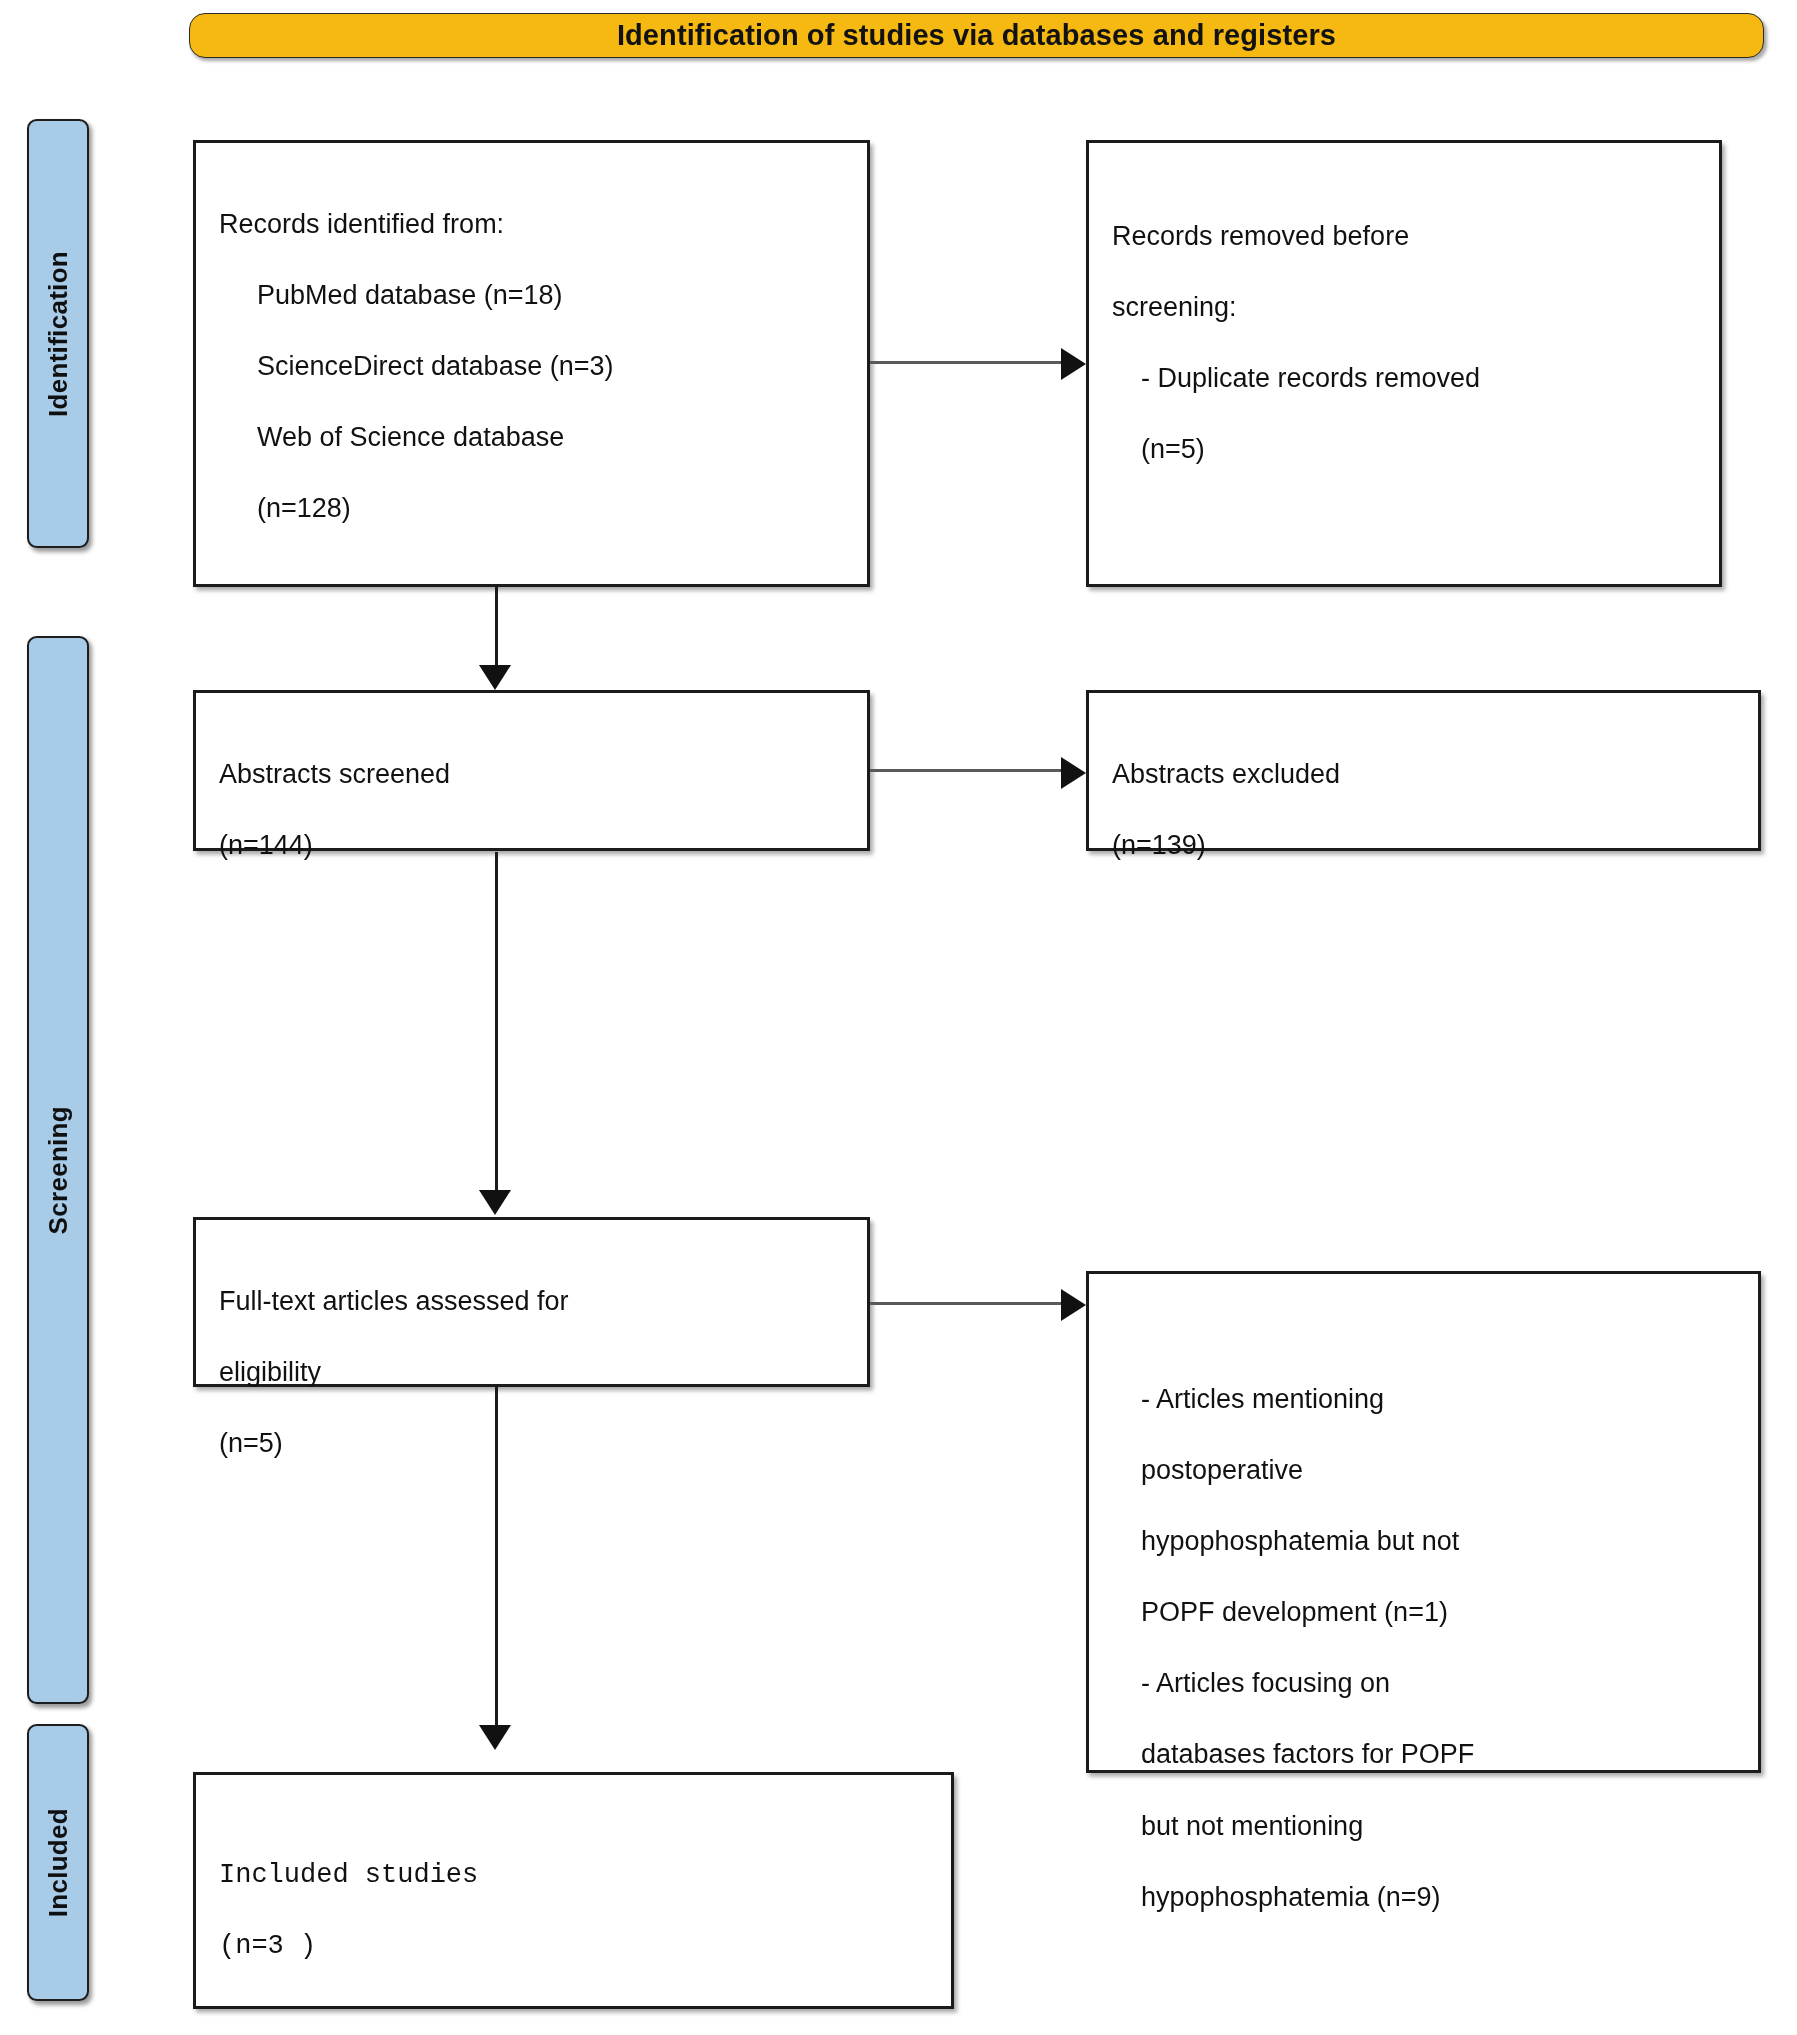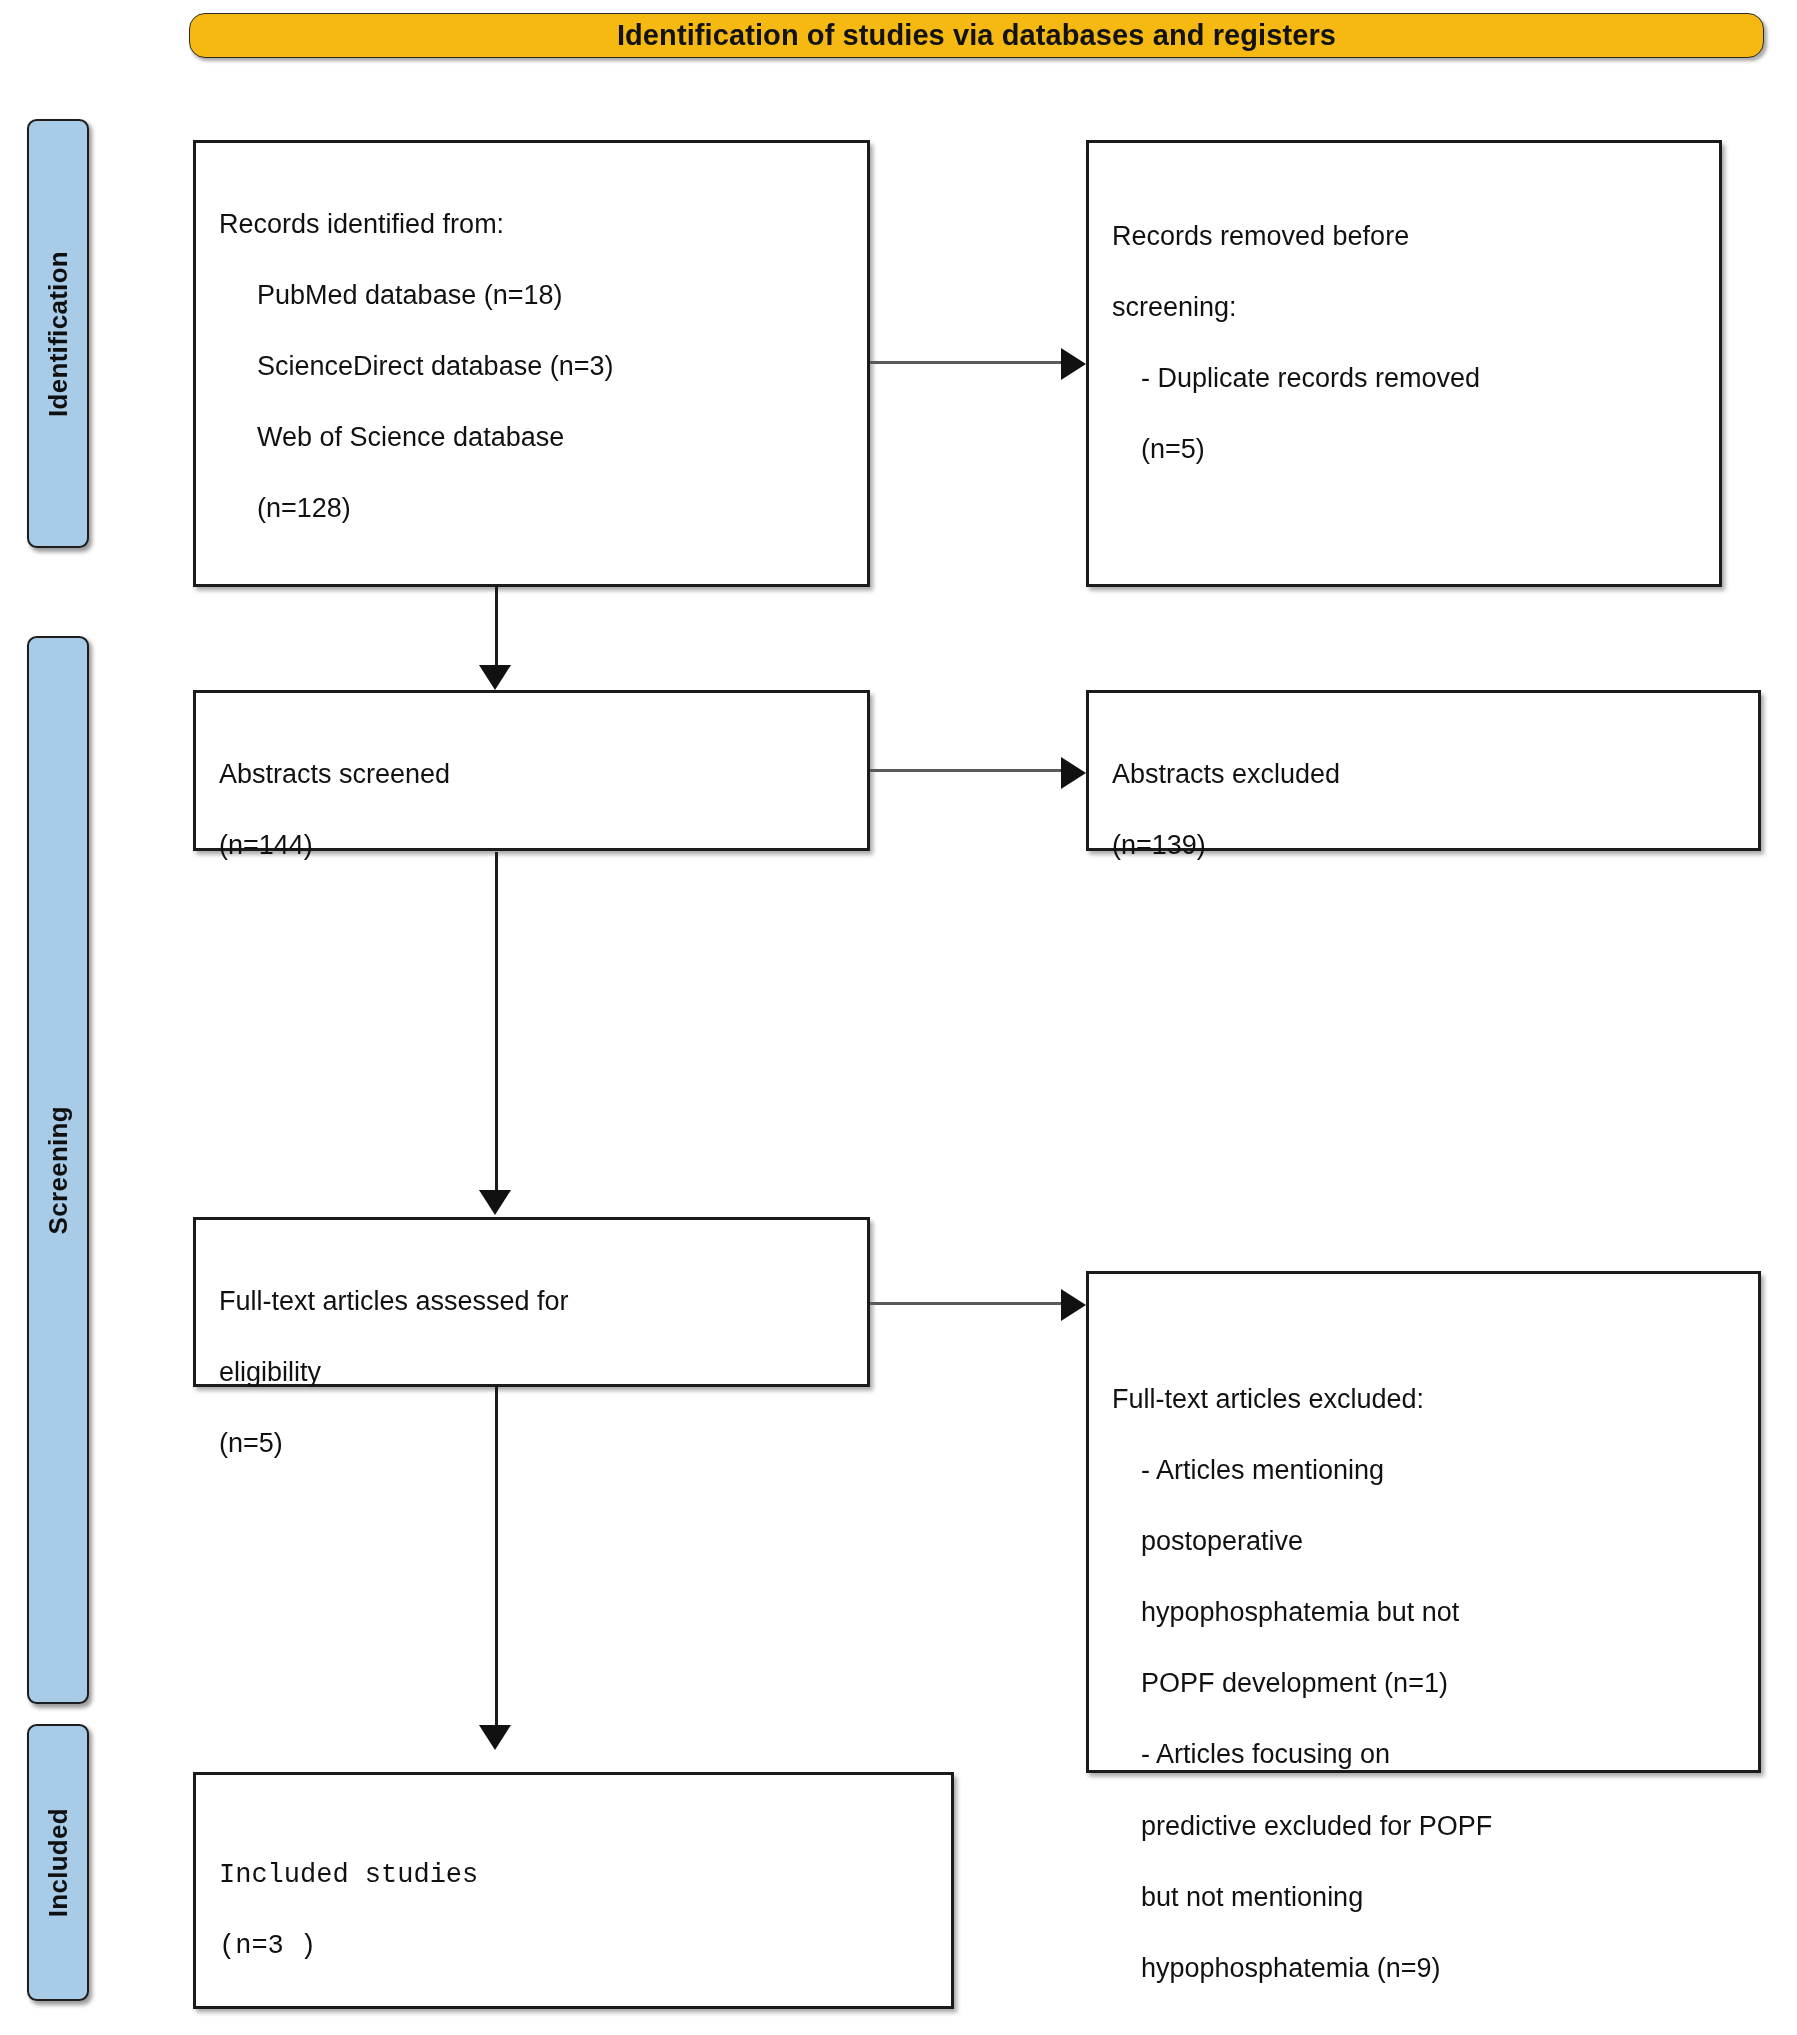--- a/index.html
+++ b/index.html
@@ -139,27 +139,26 @@
     <div class="line">(n=139)</div>
   </div>
 
   <div class="fbox" id="box-fulltext-assessed">
     <div class="line">Full-text articles assessed for</div>
     <div class="line">eligibility</div>
     <div class="line">(n=5)</div>
   </div>
 
   <div class="fbox" id="box-fulltext-excluded">
-    <div class="line">Full-text articles excluded:</div>
     <div class="line ind2">- Articles mentioning</div>
     <div class="line ind2">postoperative</div>
     <div class="line ind2">hypophosphatemia but not</div>
     <div class="line ind2">POPF development (n=1)</div>
     <div class="line ind2">- Articles focusing on</div>
-    <div class="line ind2">predictive excluded for POPF</div>
+    <div class="line ind2">databases factors for POPF</div>
     <div class="line ind2">but not mentioning</div>
     <div class="line ind2">hypophosphatemia (n=9)</div>
   </div>
 
   <div class="fbox" id="box-included-studies">
     <div class="line">Included studies</div>
     <div class="line">(n=3 )</div>
   </div>
 
   <div class="v-line" id="vline-1"></div>

